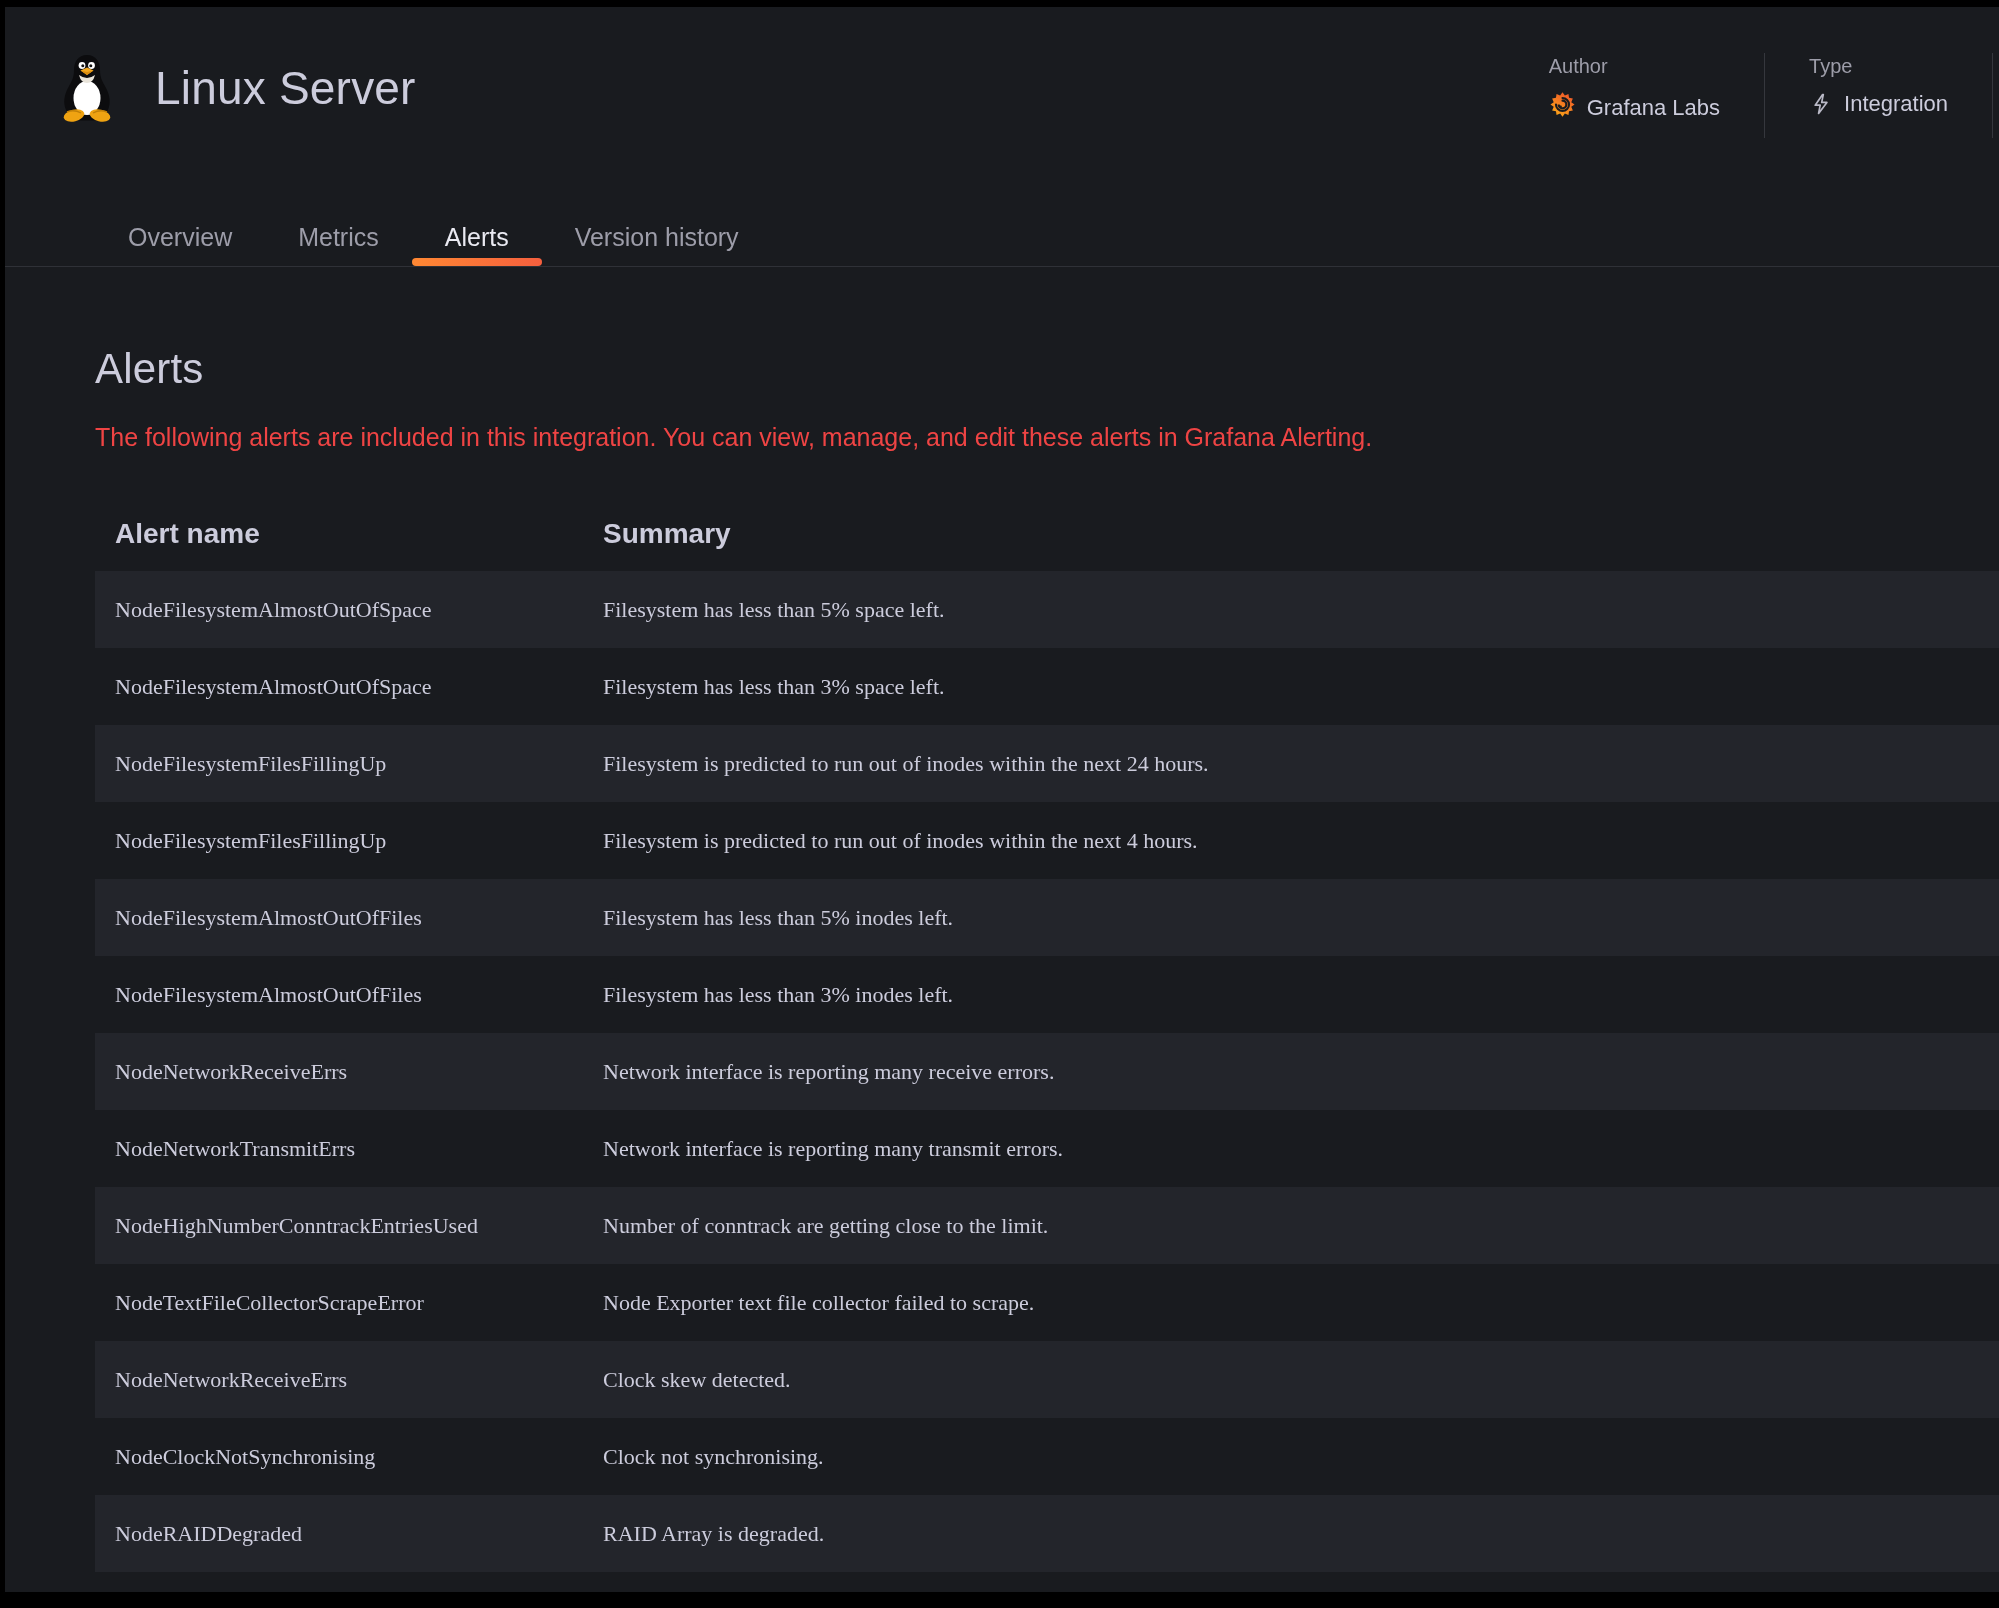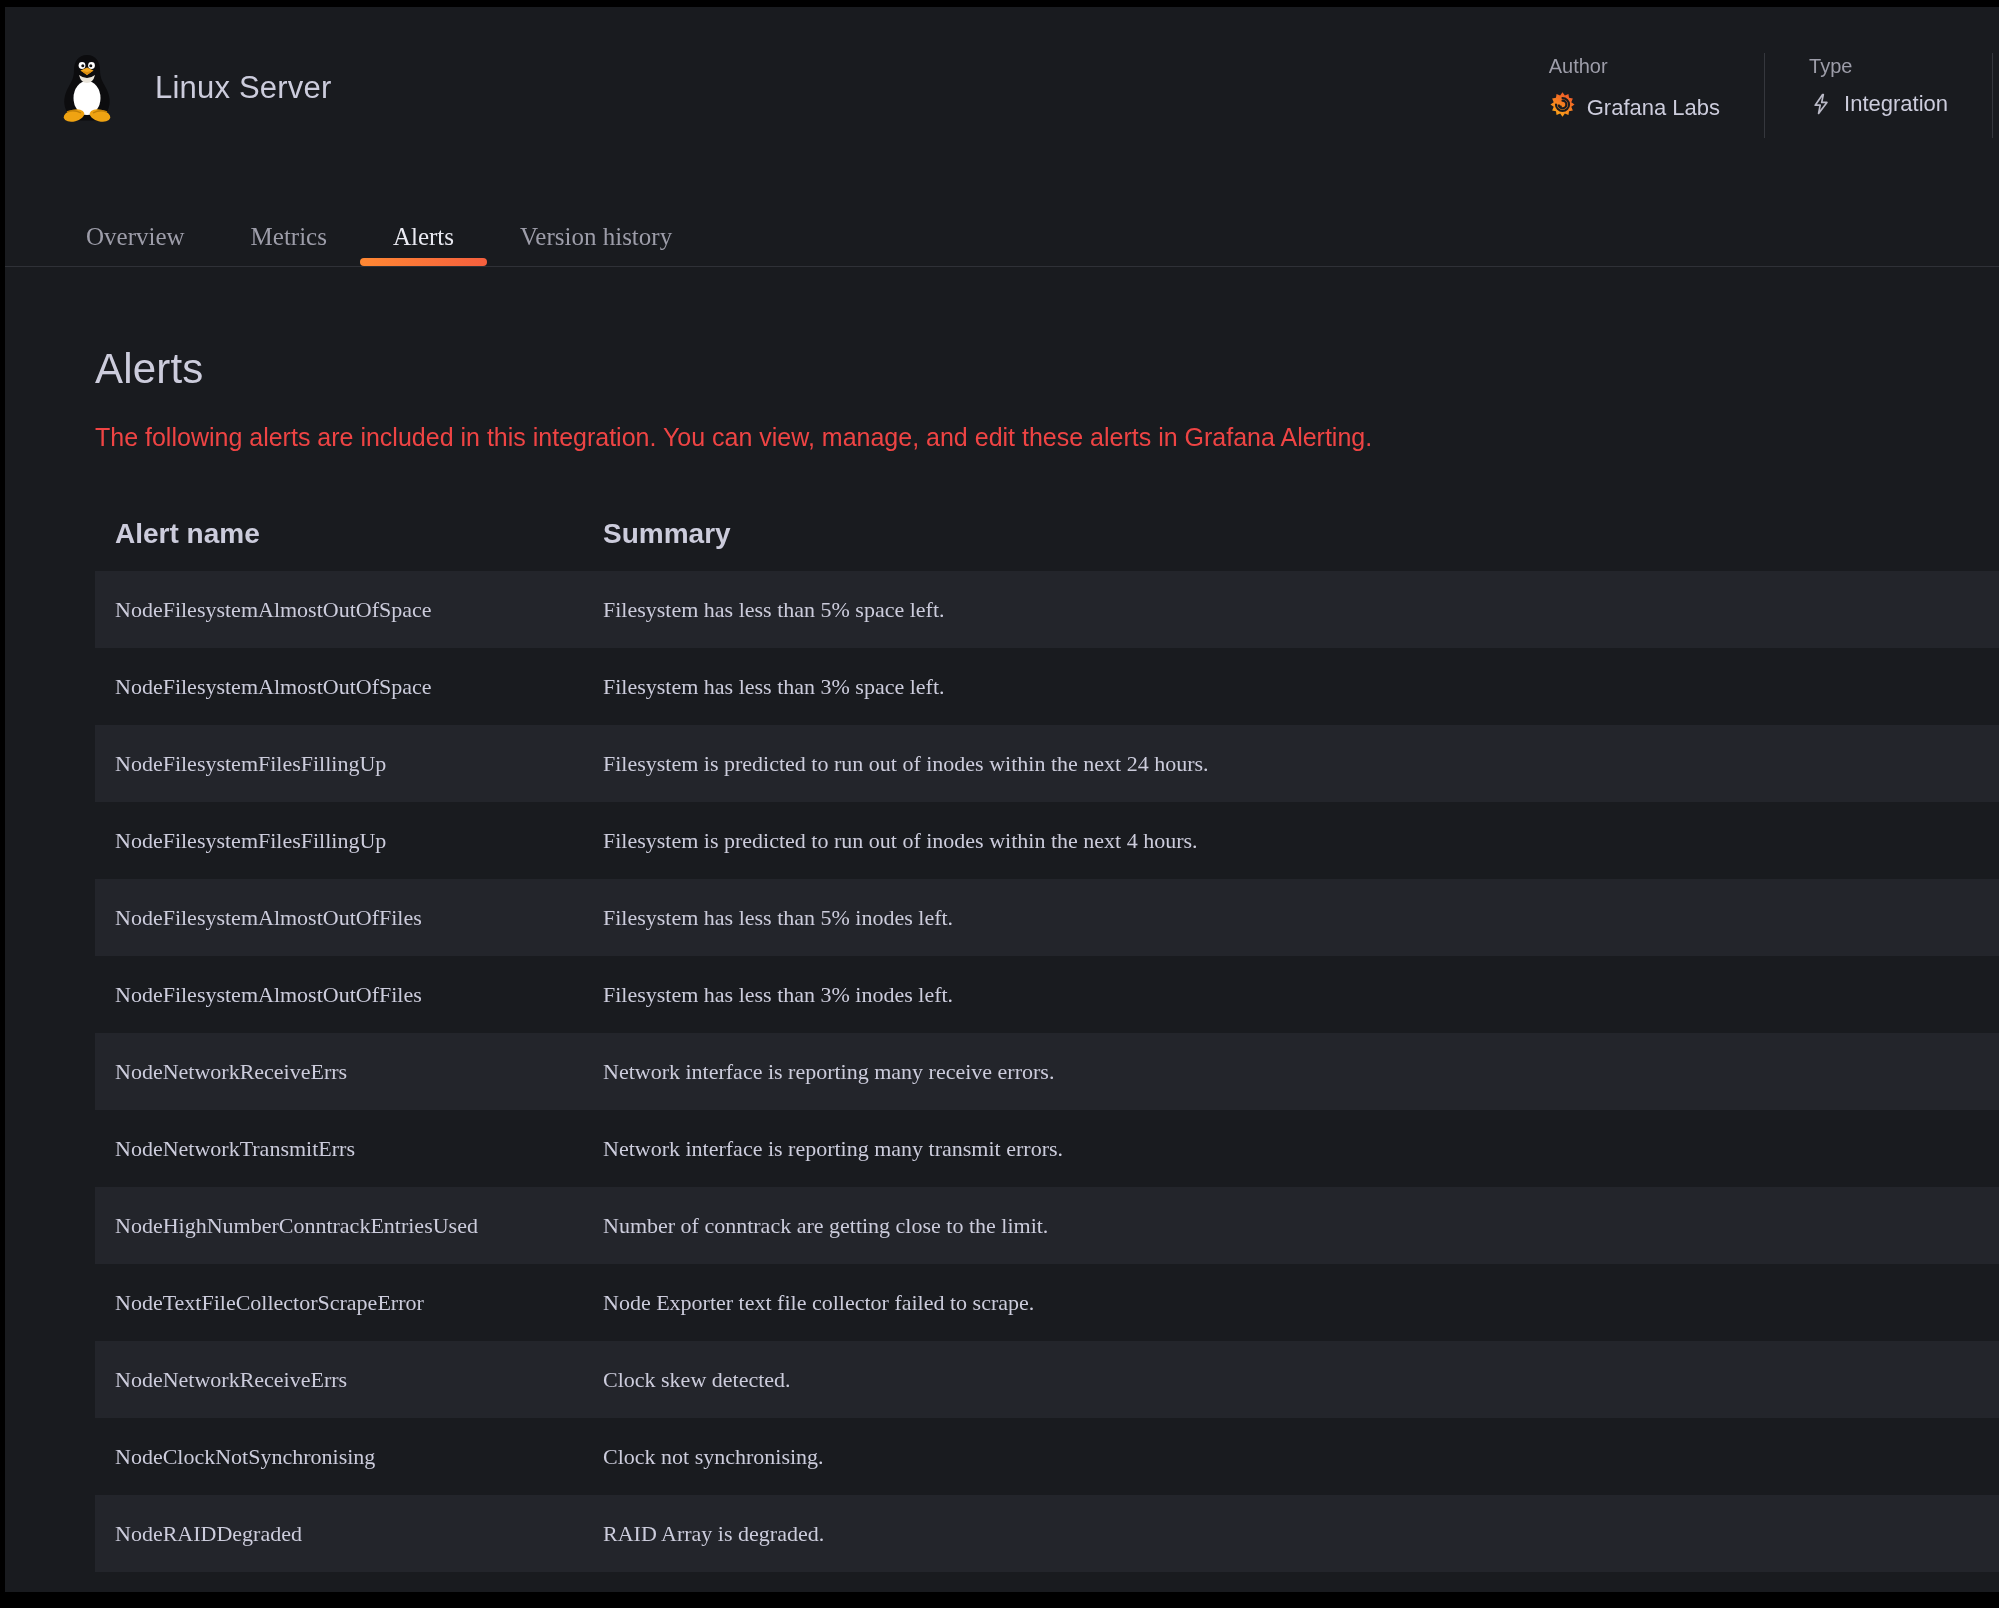--- a/index.html
+++ b/index.html
@@ -13,37 +13,36 @@
     background:#191b1f;overflow:hidden;color:#ccccdc;
   }
   
   .header{
     display:flex;justify-content:space-between;align-items:flex-start;
     padding:46px 0 0 50px;
   }
   .header-left{display:flex;align-items:center;gap:36px;}
   .logo-box{width:64px;height:70px;flex:none;}
   .page-title{
-    font-size:31px;font-weight:500;color:#ccccdc;letter-spacing:.2px;margin:0;
+    font-size:46px;font-weight:500;color:#ccccdc;letter-spacing:.2px;margin:0;
   }
   .header-meta{display:flex;align-items:stretch;margin-right:6px;}
   .meta-col{
     padding:2px 44px 14px 44px;border-right:1px solid rgba(204,204,220,.16);
   }
   .meta-label{font-size:20px;color:#9d9da9;margin-bottom:13px;}
   .meta-value{
     display:flex;align-items:center;gap:11px;
     font-size:22px;color:#ccccdc;white-space:nowrap;
   }
   .meta-value svg{flex:none;}
   
   .tabs{
-    margin-top:70px;padding-left:48px;display:flex;
+    margin-top:70px;padding-left:90px;display:flex;
     border-bottom:1px solid rgba(204,204,220,.13);
-    font-family:Liberation Serif, serif;
   }
   .tab{
     position:relative;height:58px;display:flex;align-items:center;
     padding:0 33px;font-size:25px;color:#9d9da9;cursor:pointer;white-space:nowrap;
   }
   .tab.active{color:#eaeaf2;}
   .tab.active::after{
     content:"";position:absolute;left:0;right:0;bottom:0;height:8px;
     border-radius:4px;
     background:linear-gradient(90deg,#ff8833 0%,#f55f3e 100%);

